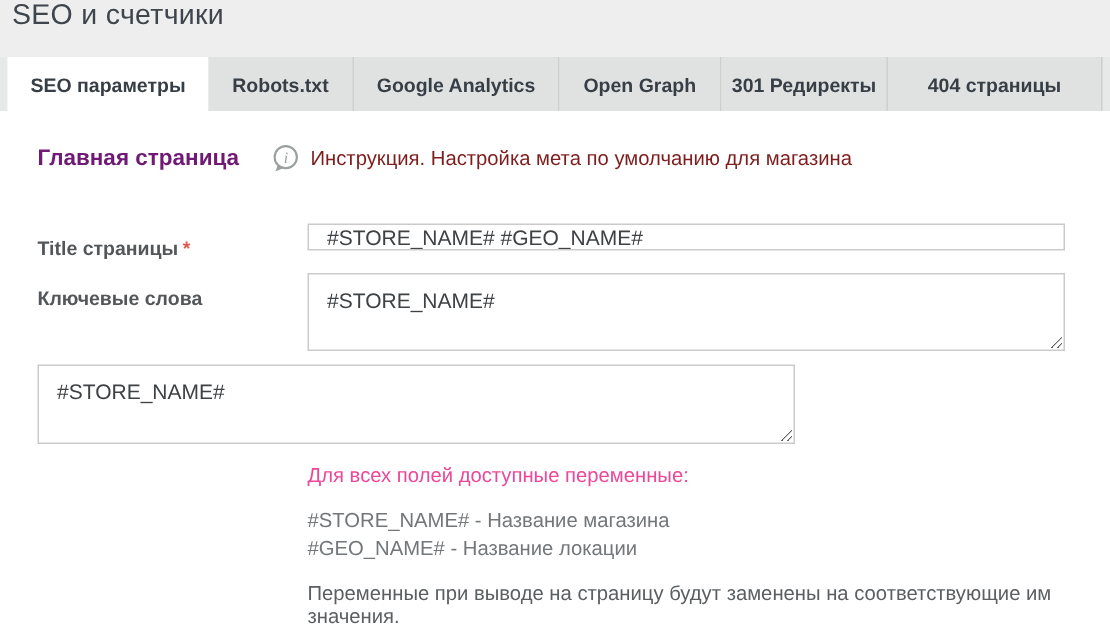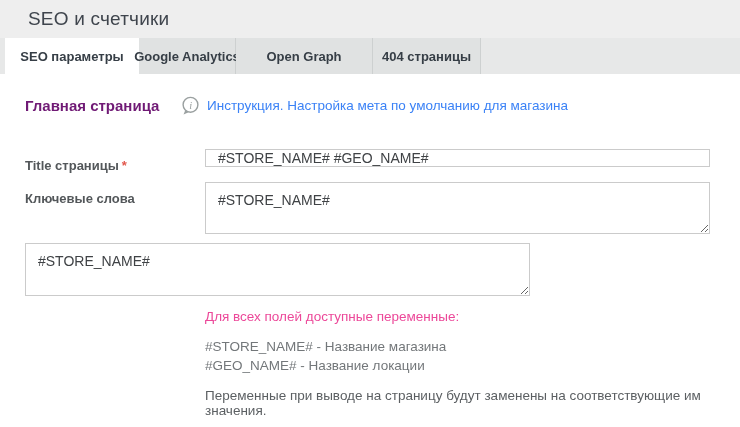--- a/index.html
+++ b/index.html
@@ -6,23 +6,23 @@
   html, body { width: 740px; height: 427px; overflow: hidden; }
   body {
     font-family: "Liberation Sans", sans-serif;
     background: #ffffff;
     color: #3f454d;
   }
   
   .page-header {
     background: #eeeeee;
     height: 38px;
-    padding-left: 28px;
+    padding-left: 8px;
     display: flex;
-    align-items: center;
+    align-items: flex-start;
   }
   .page-header h1 {
     font-size: 19px;
     font-weight: 400;
     color: #3f454d;
     letter-spacing: 0.2px;
   }
   
   .tabbar {
     display: flex;
@@ -67,21 +67,21 @@
     width: 156px;
   }
   .info-icon {
     width: 19px; height: 19px;
     flex: 0 0 19px;
     cursor: pointer;
   }
   .instruction {
     margin-left: 7px;
     font-size: 13.5px;
-    color: #3b82f6;
+    color: #7f1d1d;
   }
   
   .form-row { display: flex; }
   .form-row .lbl {
     width: 180px;
     padding-top: 9px;
     font-size: 13px;
     color: #53575a;
     font-weight: bold;
   }
@@ -119,22 +119,24 @@
 </style>
 </head>
 <body>
 
 <div class="page-header">
   <h1>SEO и счетчики</h1>
 </div>
 
 <div class="tabbar">
   <div class="tab active">SEO параметры</div>
+  <div class="tab">Robots.txt</div>
   <div class="tab">Google Analytics</div>
   <div class="tab">Open Graph</div>
+  <div class="tab">301 Редиректы</div>
   <div class="tab">404 страницы</div>
 </div>
 
 <div class="content">
 
   <div class="section-head">
     <h2>Главная страница</h2>
     <svg class="info-icon" viewBox="0 0 19 19">
       <circle cx="9.5" cy="8.8" r="7.4" fill="none" stroke="#9aa0a0" stroke-width="1.4"></circle>
       <path d="M4.2 14.2 L2.6 18.4 L7.6 16.2 Z" fill="#9aa0a0"></path>

